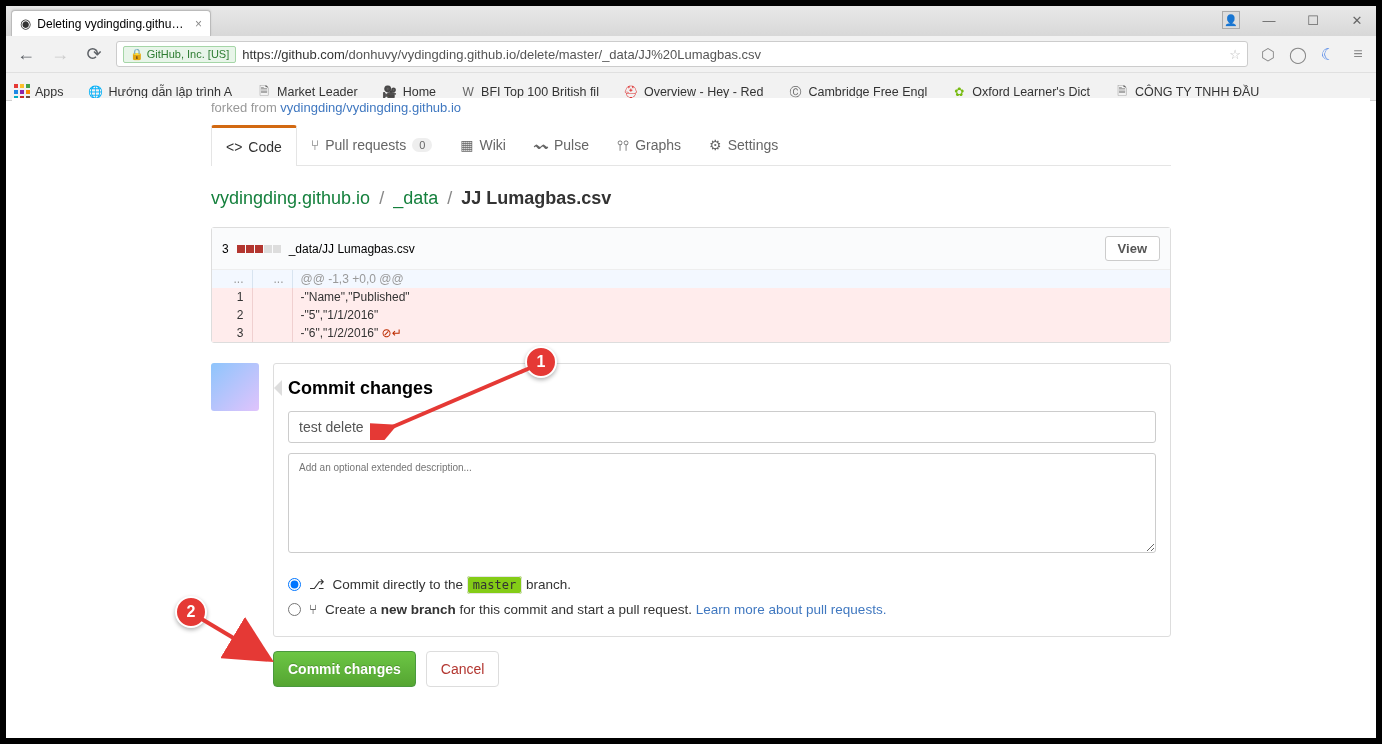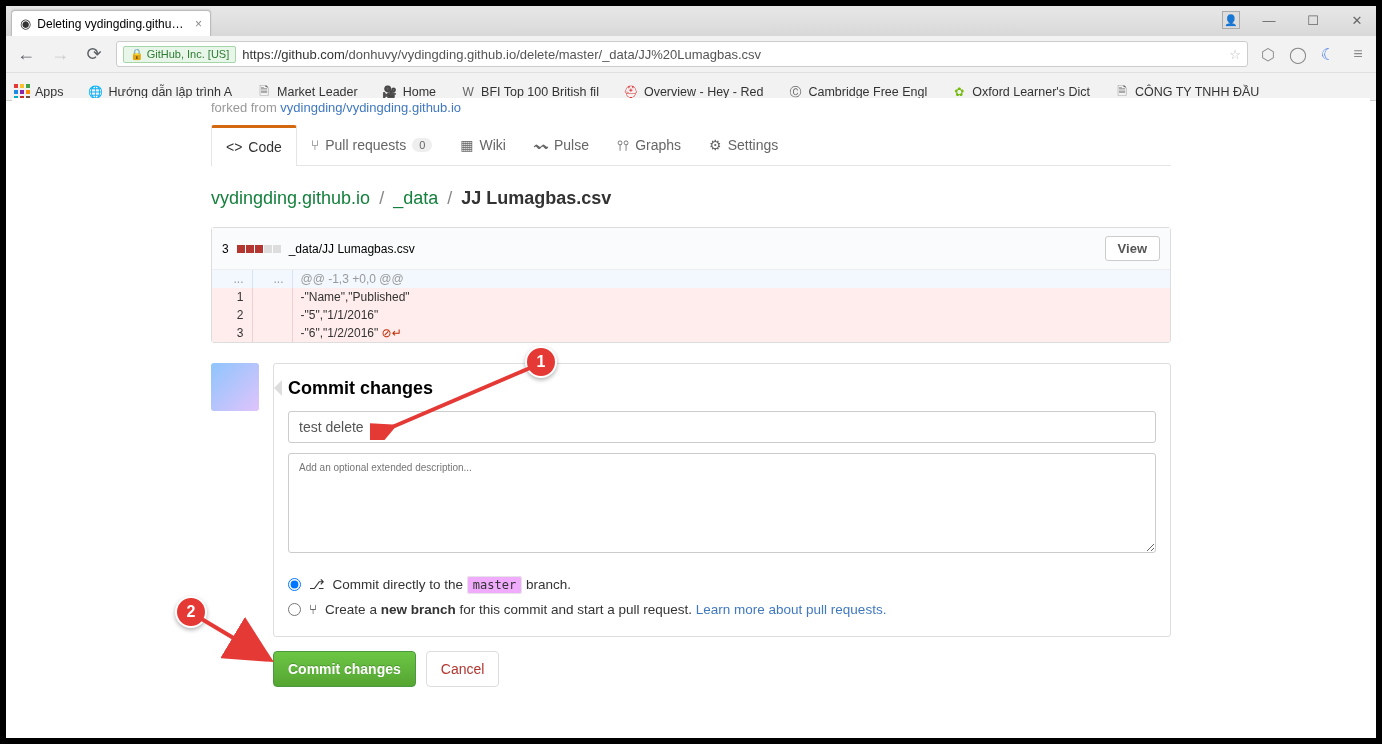--- a/index.html
+++ b/index.html
@@ -70,21 +70,21 @@
 
 .commit-area { display: flex; gap: 14px; position: relative; }
 .avatar { width: 48px; height: 48px; border-radius: 3px; background: linear-gradient(135deg,#8ec5fc,#e0c3fc); }
 .commit-box { flex: 1; border: 1px solid #ddd; border-radius: 3px; padding: 14px; position: relative; }
 .commit-box::before { content: ""; position: absolute; left: -8px; top: 16px; border: 8px solid transparent; border-right-color: #ddd; }
 .commit-box h3 { font-size: 18px; margin-bottom: 12px; }
 .commit-input { width: 100%; border: 1px solid #ccc; border-radius: 3px; padding: 7px 10px; font-size: 14px; margin-bottom: 10px; color: #555; }
 .commit-desc { width: 100%; border: 1px solid #ccc; border-radius: 3px; padding: 8px 10px; font-size: 10px; min-height: 100px; resize: vertical; color: #999; }
 .commit-radios { margin-top: 14px; font-size: 13.5px; color: #333; }
 .commit-radios label { display: flex; align-items: center; gap: 8px; padding: 5px 0; }
-.commit-radios .code { background: #f0abfc; border: 1px solid #e5e5e5; border-radius: 3px; padding: 1px 5px; font-family: Consolas, monospace; font-size: 12px; }
+.commit-radios .code { background: #84cc16; border: 1px solid #e5e5e5; border-radius: 3px; padding: 1px 5px; font-family: Consolas, monospace; font-size: 12px; }
 .commit-radios a { color: #4078c0; text-decoration: none; }
 .commit-radios .bold { font-weight: 600; }
 
 .form-actions { margin-top: 14px; display: flex; gap: 10px; }
 .btn-primary { background: linear-gradient(#6cc644,#55a532); border: 1px solid #4a993e; color: #fff; font-weight: 600; padding: 9px 14px; border-radius: 4px; font-size: 14px; text-shadow: 0 -1px rgba(0,0,0,0.2); }
 .btn-cancel { background: #fff; border: 1px solid #ddd; color: #b33630; padding: 9px 14px; border-radius: 4px; font-size: 14px; }
 
 
 .annotation-svg { position: absolute; pointer-events: none; z-index: 100; }
 .callout { width: 32px; height: 32px; border-radius: 50%; background: #e53935; border: 2px solid #fff; color: #fff; font-weight: bold; font-size: 16px; display: flex; align-items: center; justify-content: center; position: absolute; box-shadow: 0 2px 4px rgba(0,0,0,0.3); }

